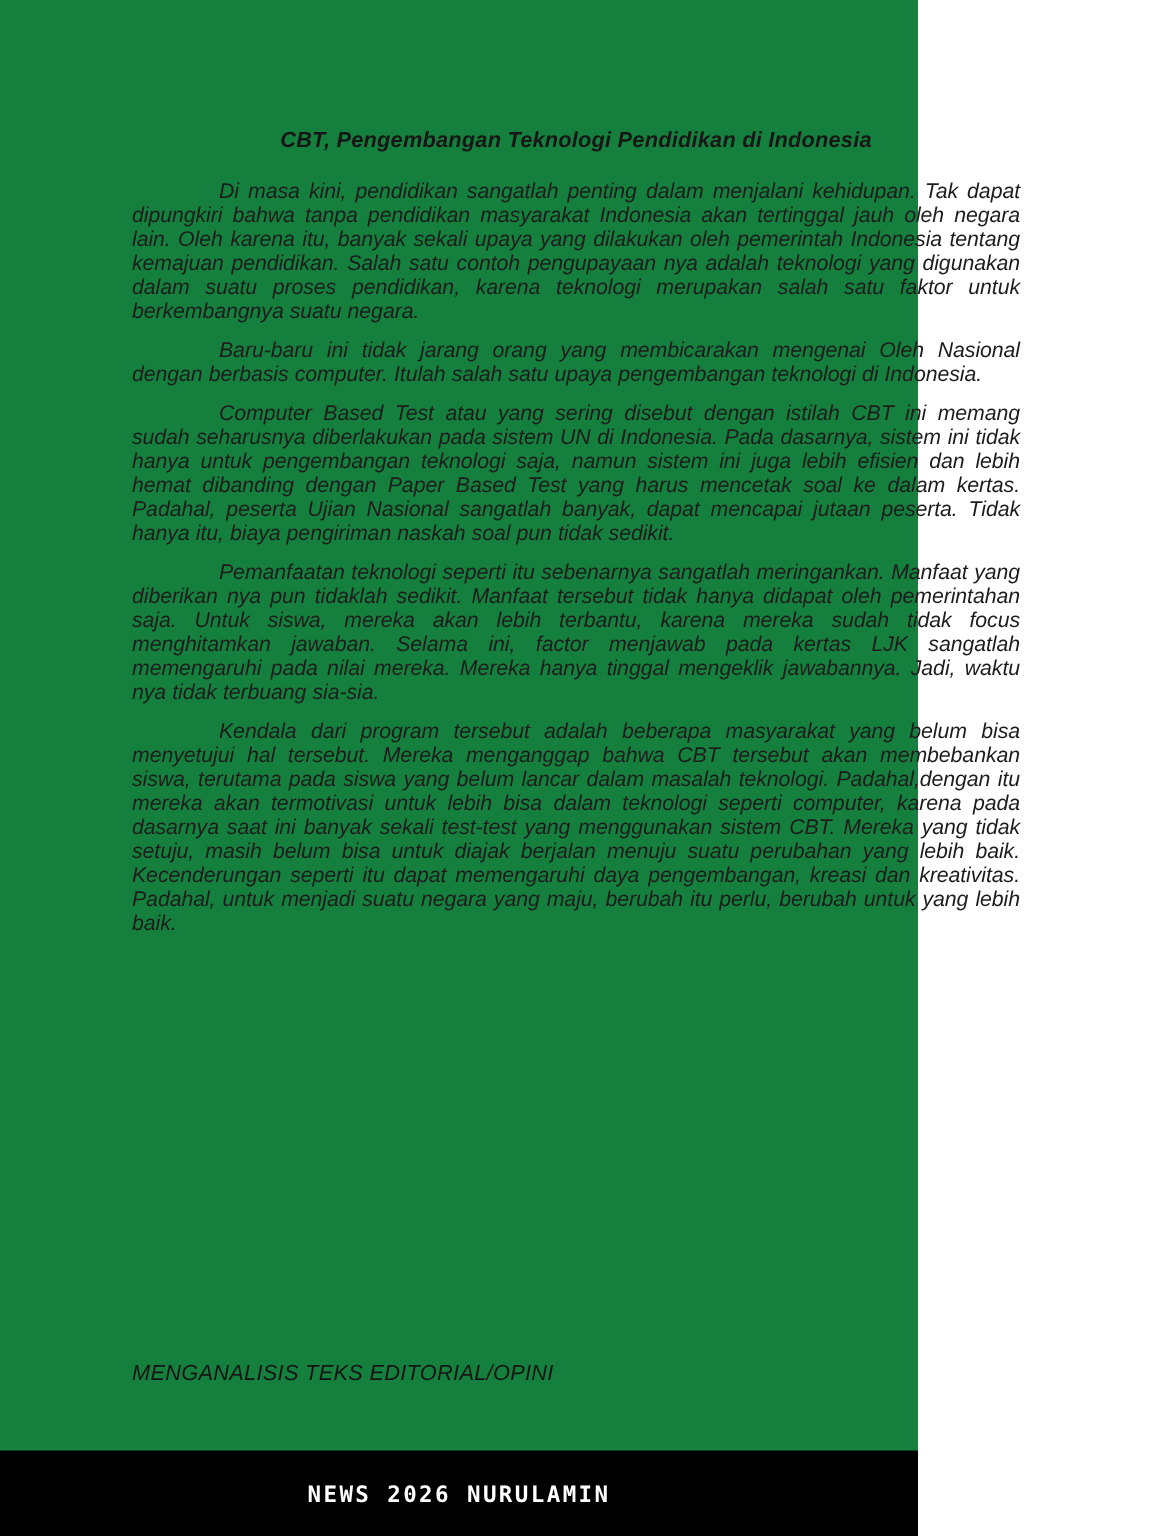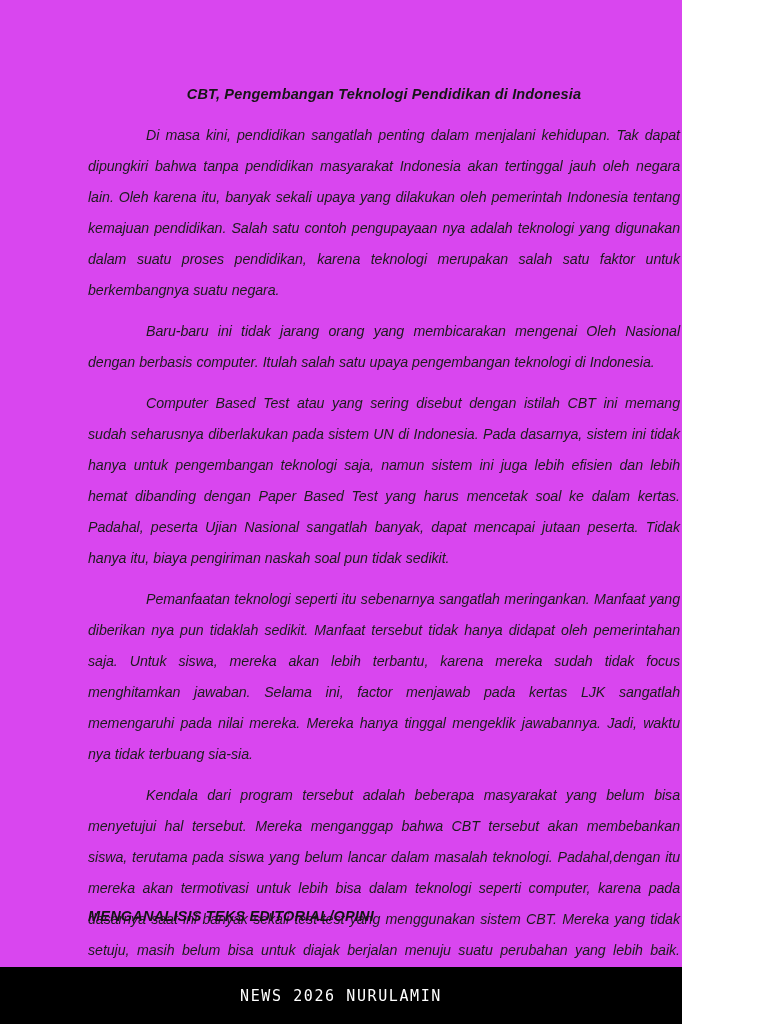--- a/index.html
+++ b/index.html
@@ -11,23 +11,23 @@
     width: 768px;
     height: 1024px;
     background: #ffffff;
     font-family: "Liberation Sans", sans-serif;
     overflow: hidden;
     position: relative;
   }
 
   .page {
     position: relative;
-    width: 682px;
+    width: 612px;
     height: 1024px;
-    background: #d946ef;
+    background: #15803d;
     box-sizing: border-box;
   }
 
   
   .content {
     position: absolute;
     left: 88px;
     top: 84px;
     width: 592px;
   }
@@ -45,39 +45,39 @@
   }
 
   .para {
     font-family: "Liberation Sans", sans-serif;
     font-size: 14.2px;
     font-style: italic;
     font-weight: normal;
     color: #1c1c1c;
     text-align: justify;
     text-justify: inter-word;
-    line-height: 31px;
+    line-height: 16px;
     margin: 0 0 10px 0;
     text-indent: 58px;
     letter-spacing: -0.05px;
     word-spacing: 0.2px;
   }
 
   .para:last-of-type {
     margin-bottom: 0;
   }
 
   
   .section-heading {
     position: absolute;
     left: 88px;
     top: 908px;
     font-family: "Liberation Sans", sans-serif;
     font-size: 14.5px;
-    font-weight: bold;
+    font-weight: normal;
     font-style: italic;
     color: #141414;
     letter-spacing: 0.2px;
     white-space: nowrap;
   }
 
   
   .footer-bar {
     position: absolute;
     left: 0;
@@ -86,21 +86,21 @@
     height: 57px;
     background: #000000;
     display: flex;
     align-items: center;
     justify-content: center;
   }
 
   .footer-text {
     font-family: "DejaVu Sans Mono", "Liberation Mono", monospace;
     font-size: 15px;
-    font-weight: normal;
+    font-weight: bold;
     color: #ffffff;
     letter-spacing: 1.6px;
     white-space: nowrap;
   }
 </style>
 </head>
 <body>
 
 <div class="page">
 

